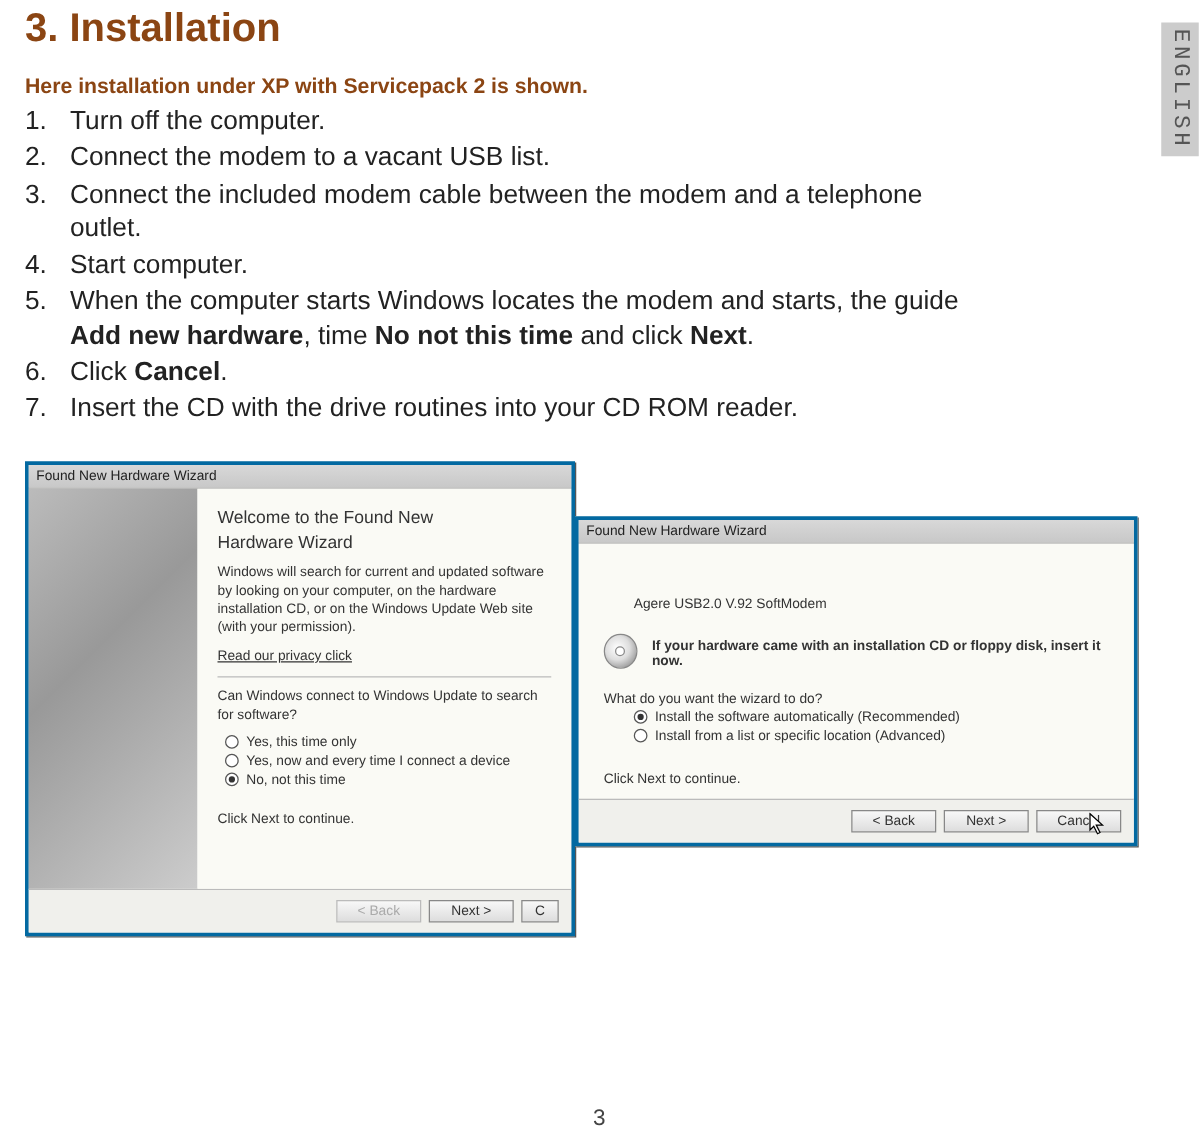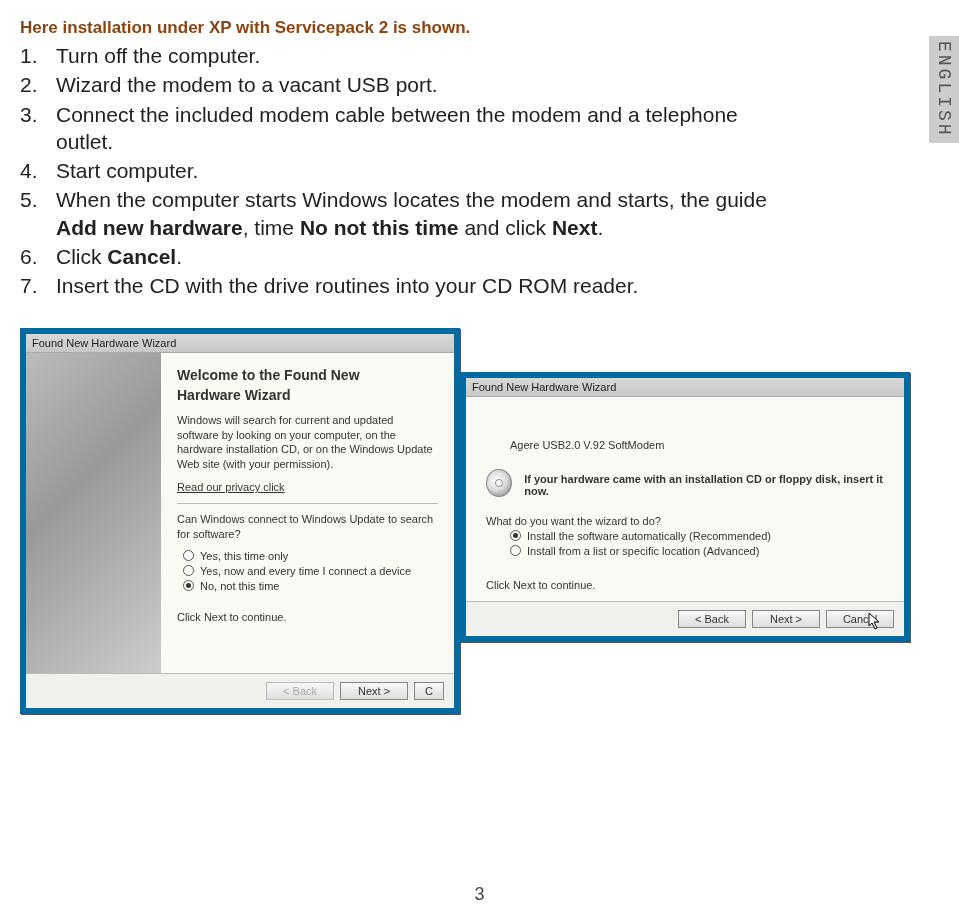--- a/index.html
+++ b/index.html
@@ -65,21 +65,21 @@
 
 
 .dialogs {
   position: relative;
   margin-top: 28px;
   height: 460px;
 }
 .dlg {
   position: absolute;
   background: #fafaf5;
-  border: 6px solid #0369a1;
+  border: 3px solid #0369a1;
   box-shadow: 1px 1px 0 #555;
   font-family: Tahoma, Arial, sans-serif;
   font-size: 11px;
   color: #333;
 }
 .dlg .titlebar {
   background: linear-gradient(#d8d8d8, #c8c8c8);
   padding: 3px 6px;
   font-size: 11px;
   color: #222;
@@ -94,21 +94,21 @@
   background: linear-gradient(135deg, #bbb 0%, #999 40%, #ccc 100%);
   min-height: 320px;
 }
 .dlg .content {
   flex: 1;
   padding: 14px 16px 8px 16px;
   background: #fafaf5;
 }
 .dlg .content h2 {
   font-size: 14px;
-  font-weight: 700;
+  font-weight: 400;
   margin-bottom: 4px;
 }
 .dlg .content p { margin-bottom: 8px; line-height: 1.35; }
 .dlg .separator { border-top: 1px solid #bbb; margin: 8px 0; }
 .dlg .link { text-decoration: underline; }
 .dlg .radio-row {
   display: flex;
   align-items: center;
   margin: 3px 0 3px 6px;
   gap: 6px;
@@ -185,30 +185,31 @@
   width:14px;height:18px;
 }
 .cursor svg { width:100%; height:100%;}
 </style>
 </head>
 <body>
 
 <div class="page">
   <div class="lang-tab">ENGLISH</div>
 
+  <h1>3. Installation</h1>
   <p class="intro">Here installation under XP with Servicepack 2 is shown.</p>
 
   <ol>
     <li>
       <span class="num">1.</span>
       <span class="txt">Turn off the computer.</span>
     </li>
     <li>
       <span class="num">2.</span>
-      <span class="txt">Wizard the modem to a vacant USB port.</span>
+      <span class="txt">Connect the modem to a vacant USB list.</span>
     </li>
     <li>
       <span class="num">3.</span>
       <span class="txt">Connect the included modem cable between the modem and a telephone outlet.</span>
     </li>
     <li>
       <span class="num">4.</span>
       <span class="txt">Start computer.</span>
     </li>
     <li>

